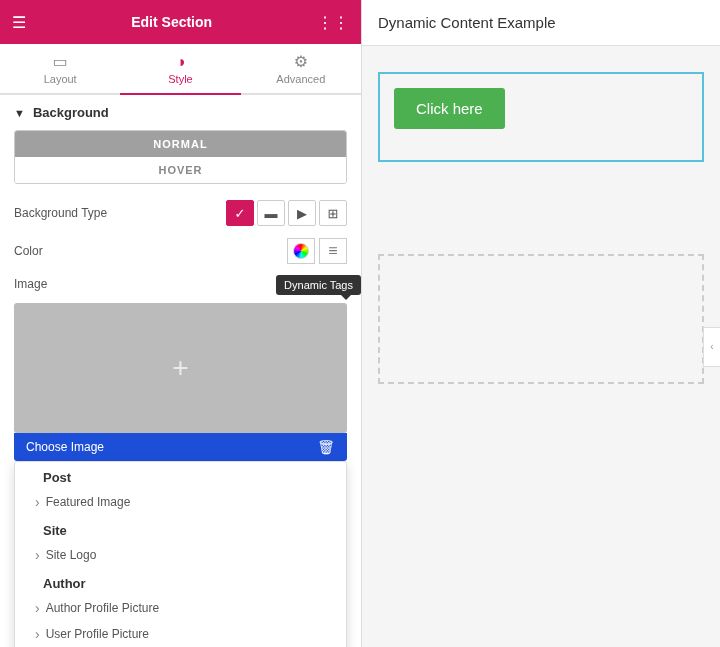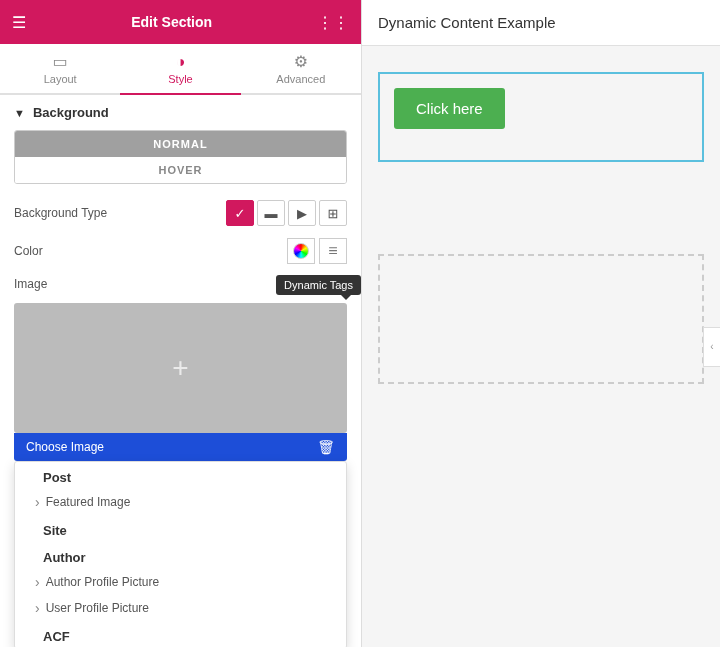--- a/index.html
+++ b/index.html
@@ -414,20 +414,21 @@
       <span>Choose Image</span>
       <span class="trash-icon">🗑</span>
     </div>
 
     <div class="dropdown-menu">
 
       <div class="dropdown-group-title">Post</div>
       <div class="dropdown-item">Featured Image</div>
 
       <div class="dropdown-group-title">Site</div>
+      <div class="dropdown-item">Site Logo</div>
 
       <div class="dropdown-group-title">Author</div>
       <div class="dropdown-item">Author Profile Picture</div>
       <div class="dropdown-item">User Profile Picture</div>
 
       <div class="dropdown-group-title">ACF</div>
 
     </div>
 
   </div>

